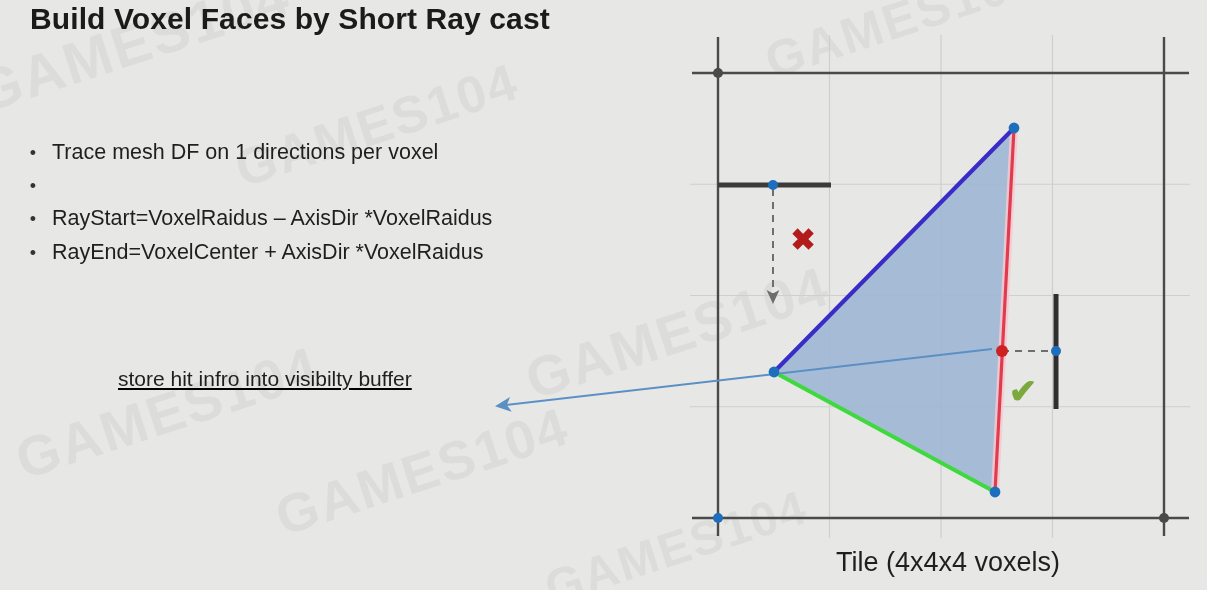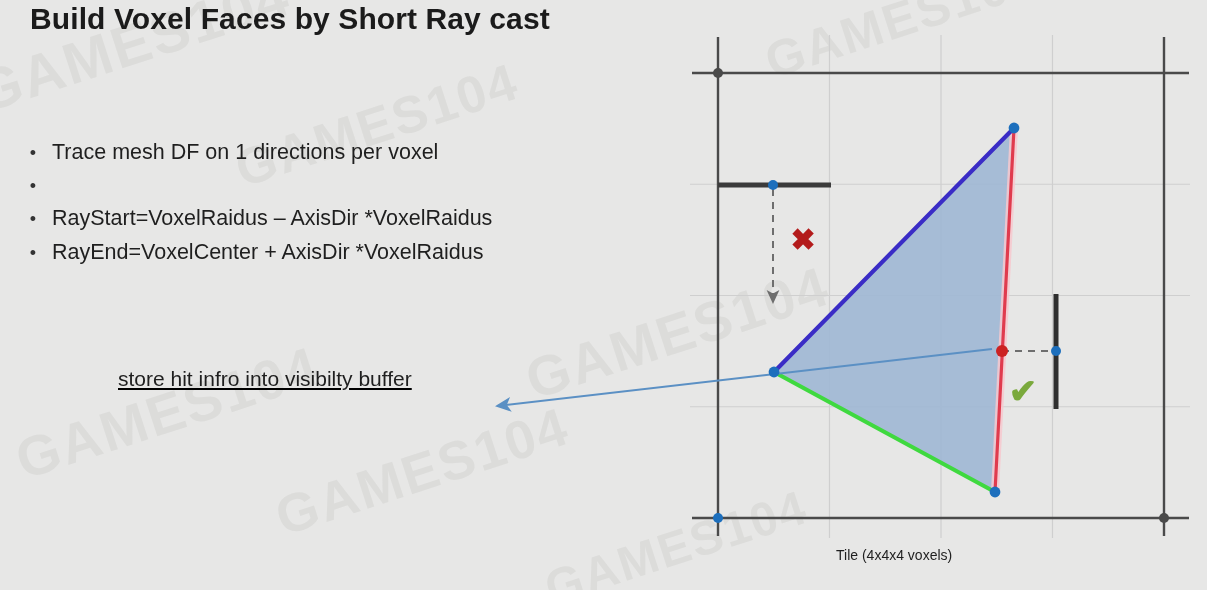--- a/index.html
+++ b/index.html
@@ -81,21 +81,21 @@
     font-size: 21px;
     color: #1f1f1f;
     line-height: 33px;
     white-space: pre;
   }
 
   #diagram-caption {
     position: absolute;
     left: 836px;
     top: 547px;
-    font-size: 14px;
+    font-size: 27px;
     color: #1f1f1f;
     z-index: 5;
   }
 
   #diagram-svg {
     position: absolute;
     left: 0;
     top: 0;
     z-index: 4;
   }

